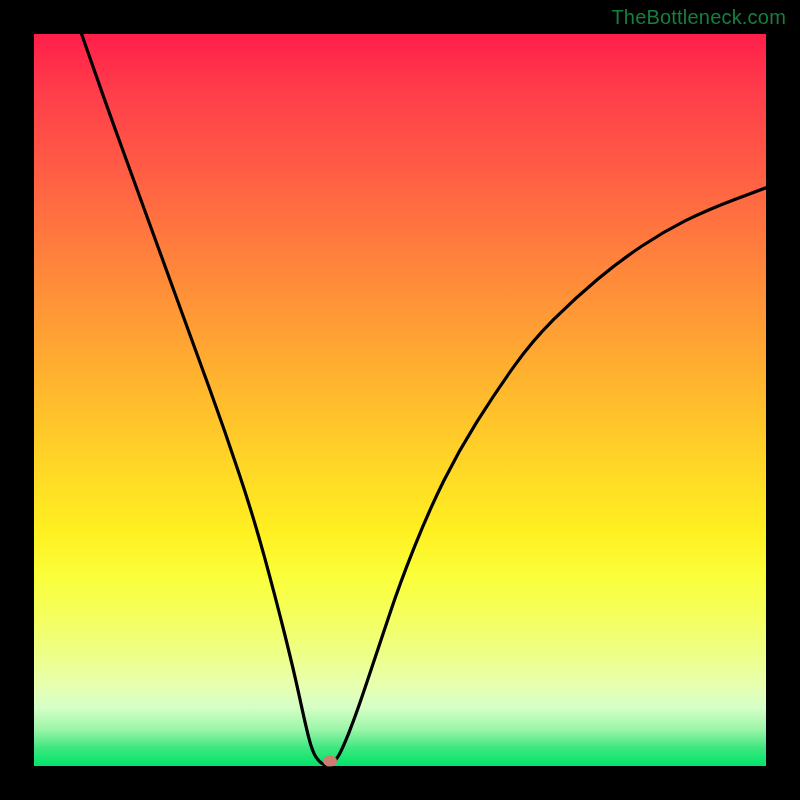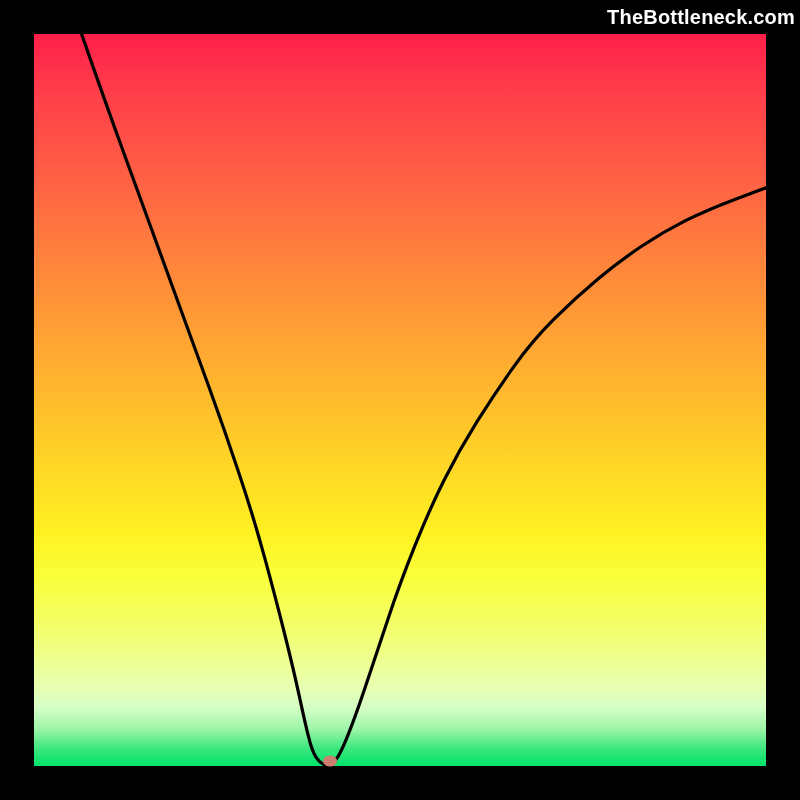--- a/index.html
+++ b/index.html
@@ -38,24 +38,24 @@
       #e8ffb0 89%,
       #d5ffc6 92%,
       #9cf5a8 95%,
       #3fe780 97.5%,
       #00e46a 100%
     );
   }
   .watermark {
     position: absolute;
     top: 6px;
-    right: 5px;
-    color: #ffffff;
+    right: 14px;
+    color: #15803d;
     font-size: 20px;
-    font-weight: 700;
+    font-weight: 400;
     letter-spacing: 0.2px;
   }
   svg.curve {
     position: absolute;
     left: 0;
     top: 0;
     width: 732px;
     height: 732px;
   }
   .marker {

